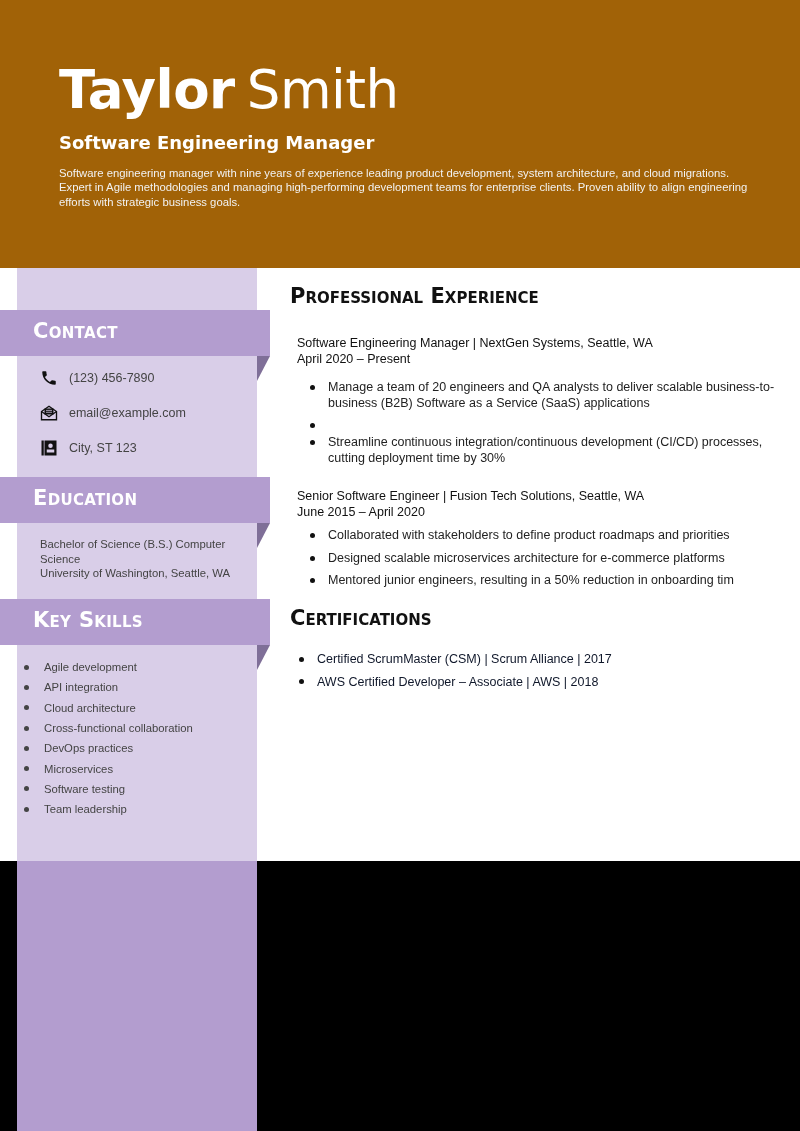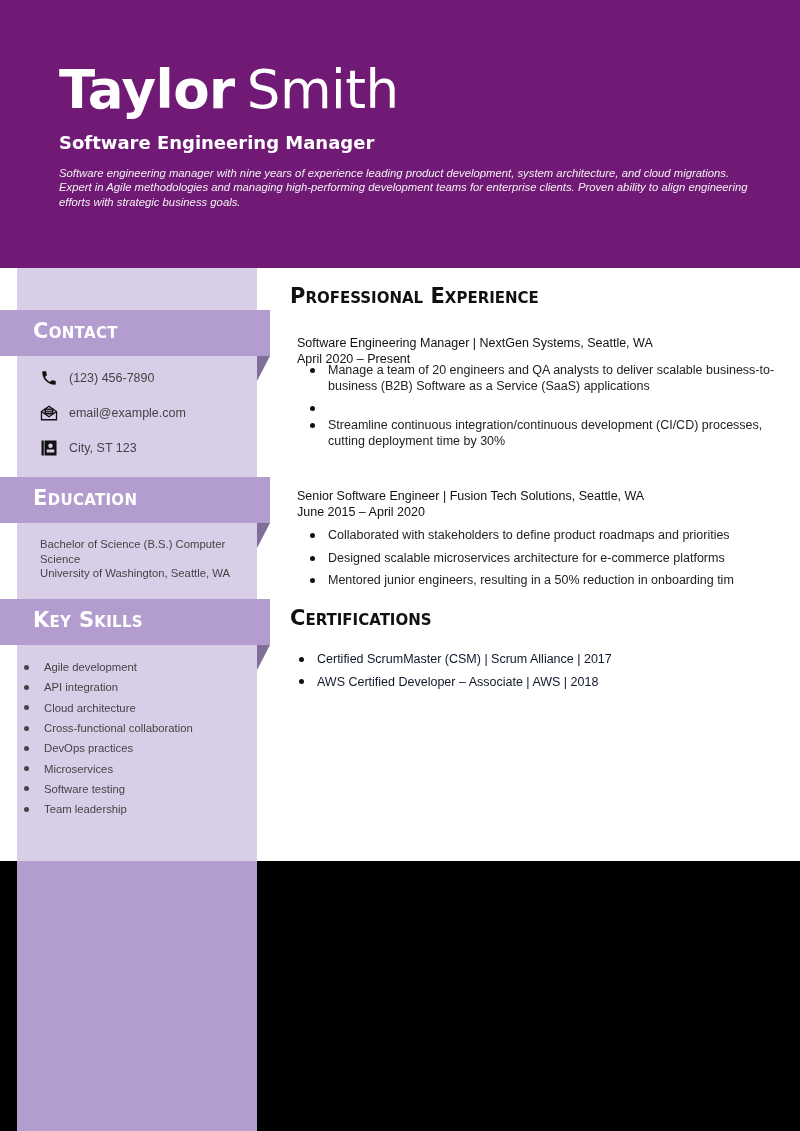--- a/index.html
+++ b/index.html
@@ -1,24 +1,24 @@
 <!DOCTYPE html>
 <html><head>
   <meta charset="utf-8">
   <style>
     * { margin: 0; padding: 0; box-sizing: border-box; }
     html, body { width: 800px; height: 1131px; overflow: hidden; background: #ffffff; }
     body { position: relative; font-family: "Liberation Sans", sans-serif; color: #222; }
 
-    .header { position: absolute; left: 0; top: 0; width: 800px; height: 268px; background: #701a75; }
+    .header { position: absolute; left: 0; top: 0; width: 800px; height: 268px; background: #a16207; }
     .name { position: absolute; left: 59px; top: 58px; font-family: "DejaVu Sans", sans-serif; font-size: 53px; line-height: 64px; color: #ffffff; letter-spacing: -0.5px; }
     .name .first { font-weight: bold; }
     .name .last { font-weight: normal; margin-left: 12px; }
     .title { position: absolute; left: 59px; top: 132px; font-family: "DejaVu Sans", sans-serif; font-weight: bold; font-size: 18px; color: #ffffff; }
-    .summary { position: absolute; left: 59px; top: 166px; width: 700px; font-size: 11.3px; line-height: 14.3px; color: #f2f2f2; font-style: italic; }
+    .summary { position: absolute; left: 59px; top: 166px; width: 700px; font-size: 11.3px; line-height: 14.3px; color: #f2f2f2; }
 
     .bottom-black { position: absolute; left: 0; top: 861px; width: 800px; height: 270px; background: #000000; }
     .sidebar { position: absolute; left: 17px; top: 268px; width: 240px; height: 593px; background: #d9cee8; }
     .sidebar-lower { position: absolute; left: 17px; top: 861px; width: 240px; height: 270px; background: #b39dcf; }
 
     .ribbon { position: absolute; left: 0; width: 270px; height: 46px; background: #b39dcf; }
     .ribbon .label { position: absolute; left: 33px; top: 9px; font-family: "DejaVu Sans", sans-serif; font-weight: bold; font-size: 21px; color: #ffffff; font-variant: small-caps; letter-spacing: 0.3px; }
     .fold { position: absolute; left: 257px; width: 0; height: 0; border-top: 0 solid transparent; }
     .fold::after { content: ""; position: absolute; left: 0; top: 0; width: 0; height: 0; border-left: 13px solid #7f6f98; border-bottom: 25px solid transparent; }
 
@@ -143,21 +143,21 @@
       <span>Team leadership</span>
     </li>
 </ul>
 
 <div class="section-title" style="top:284px;">Professional Experience</div>
 
 <div class="job" style="top:335px;">
   <div><span>Software Engineering Manager</span> | <span>NextGen Systems, Seattle, WA</span></div>
   <div>April 2020 – Present</div>
 </div>
-<ul class="bullets" style="top:363px;">
+<ul class="bullets" style="top:380px;">
   <li>
       <span class="dot"></span>
       <span class="txt">Manage a team of 20 engineers and QA analysts to deliver scalable business-to-business (B2B) Software as a Service (SaaS) applications</span>
     </li>
   <li>
       <span class="dot"></span>
     </li>
   <li>
       <span class="dot"></span>
       <span class="txt">Streamline continuous integration/continuous development (CI/CD) processes, cutting deployment time by 30%</span>

